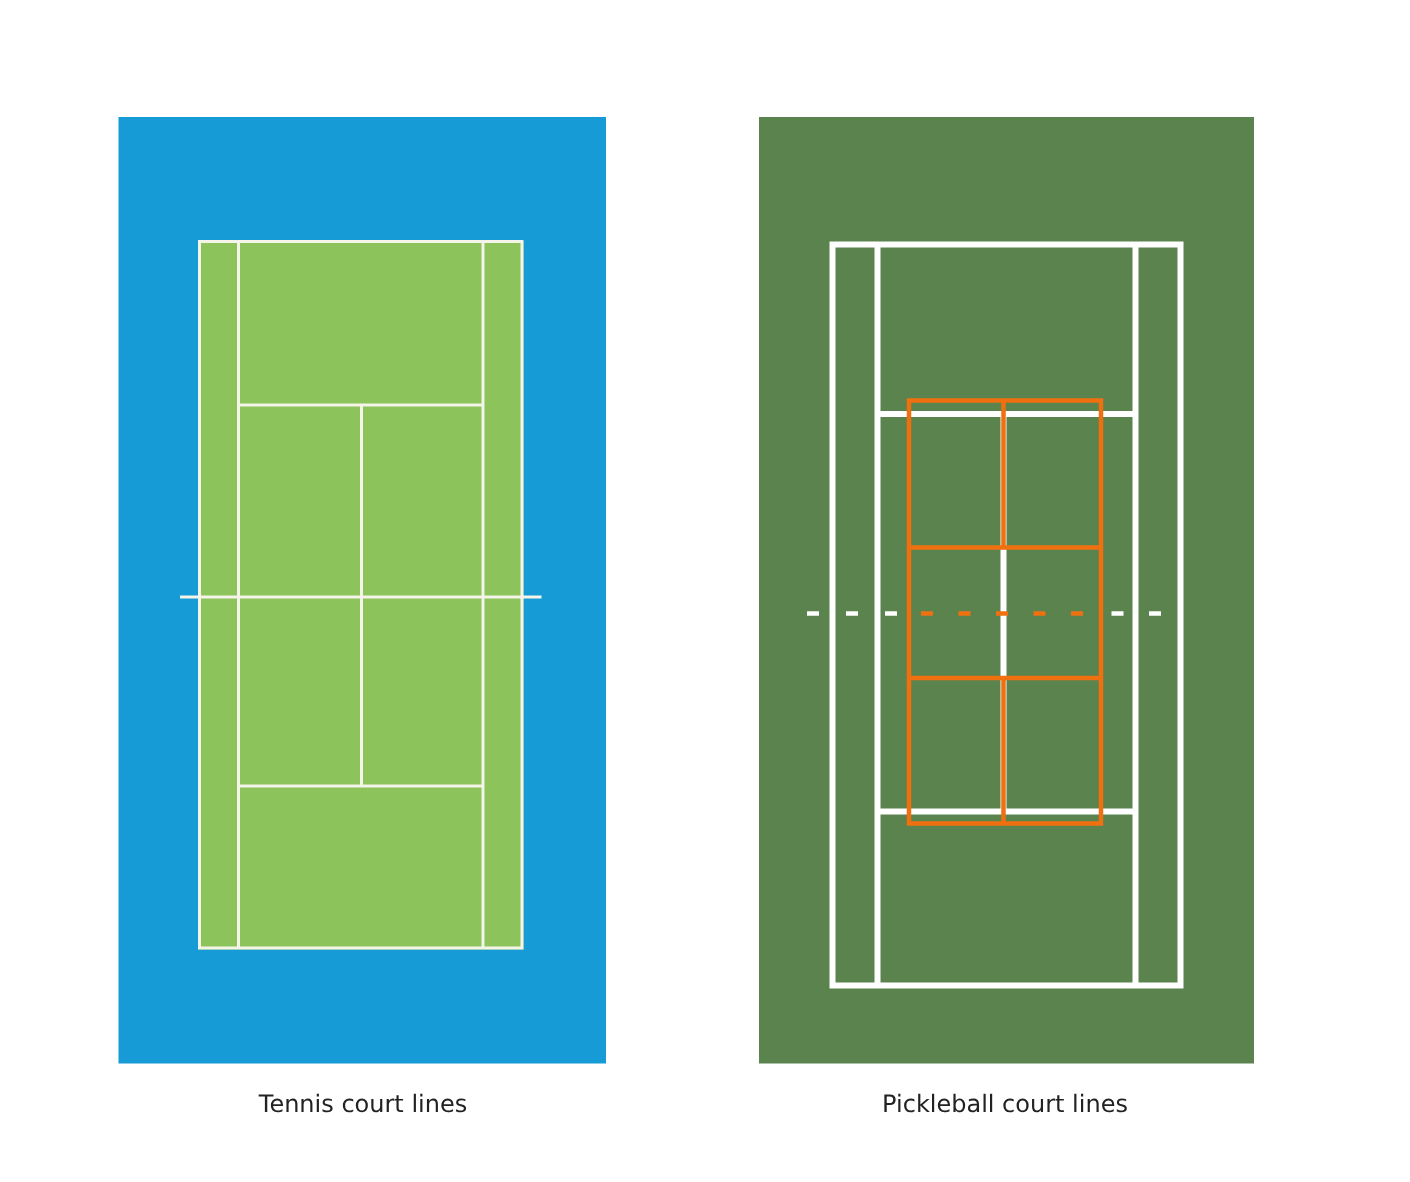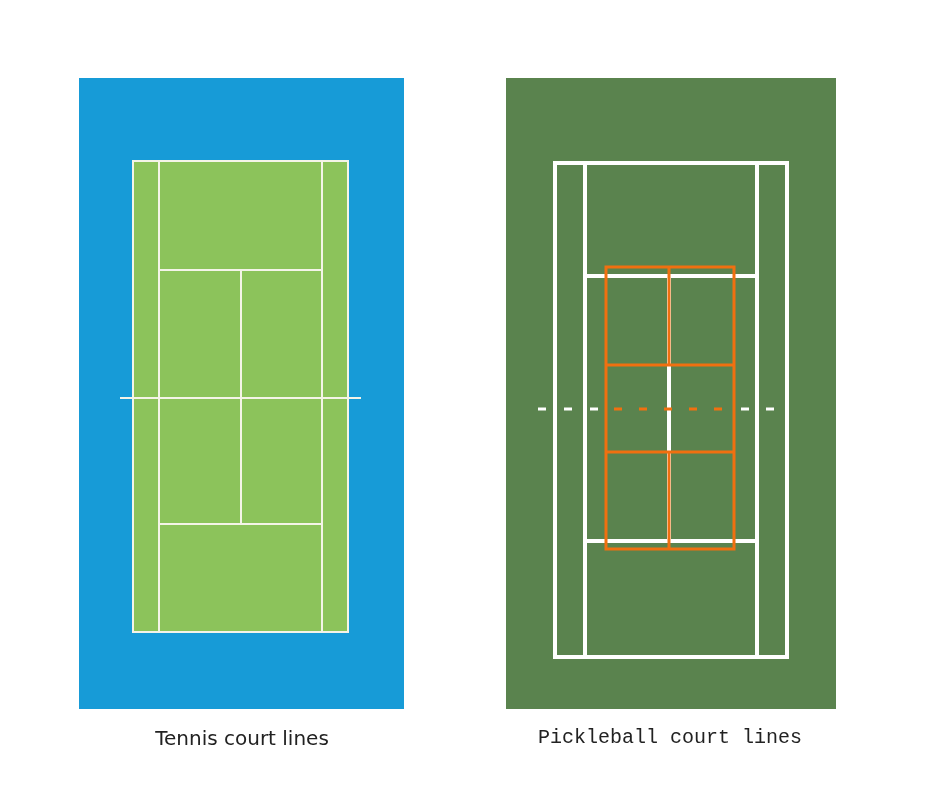--- a/index.html
+++ b/index.html
@@ -1,19 +1,19 @@
 <!DOCTYPE html>
 <html><head>
   <meta charset="utf-8">
   <style>
     html, body { margin:0; padding:0; background:#ffffff; }
     body { width:940px; height:788px; position:relative; overflow:hidden; font-family:"DejaVu Sans", sans-serif; }
     .panel { position:absolute; }
     svg { position:absolute; left:0; top:0; }
-    .caption { position:absolute; font-size:20px; color:#222; white-space:nowrap; transform:translateX(-50%); }
+    .caption { position:absolute; font-size:16px; color:#222; white-space:nowrap; transform:translateX(-50%); }
   </style>
 </head>
 <body>
 
 <div class="panel" style="left:0;top:0;width:940px;height:788px;">
   <svg width="940" height="788">
     <rect x="79" y="78" width="325" height="631" fill="#179bd7"></rect>
     <rect x="132" y="161" width="217" height="472" fill="#8cc35b"></rect>
     <g stroke="#f4f4e8" stroke-width="2" fill="none">
       <rect x="133" y="161" width="215" height="471"></rect>
@@ -56,13 +56,13 @@
       <line x1="614" y1="409" x2="622" y2="409"></line>
       <line x1="639" y1="409" x2="647" y2="409"></line>
       <line x1="664" y1="409" x2="672" y2="409"></line>
       <line x1="689" y1="409" x2="697" y2="409"></line>
       <line x1="714" y1="409" x2="722" y2="409"></line>
     </g>
   </svg>
 </div>
 
 <div class="caption" style="left:242px;top:726px;">Tennis court lines</div>
-<div class="caption" style="left:670px;top:726px;font-family:Liberation Mono, monospace;">Pickleball court lines</div>
+<div class="caption" style="left:670px;top:726px;">Pickleball court lines</div>
 
 </body></html>

